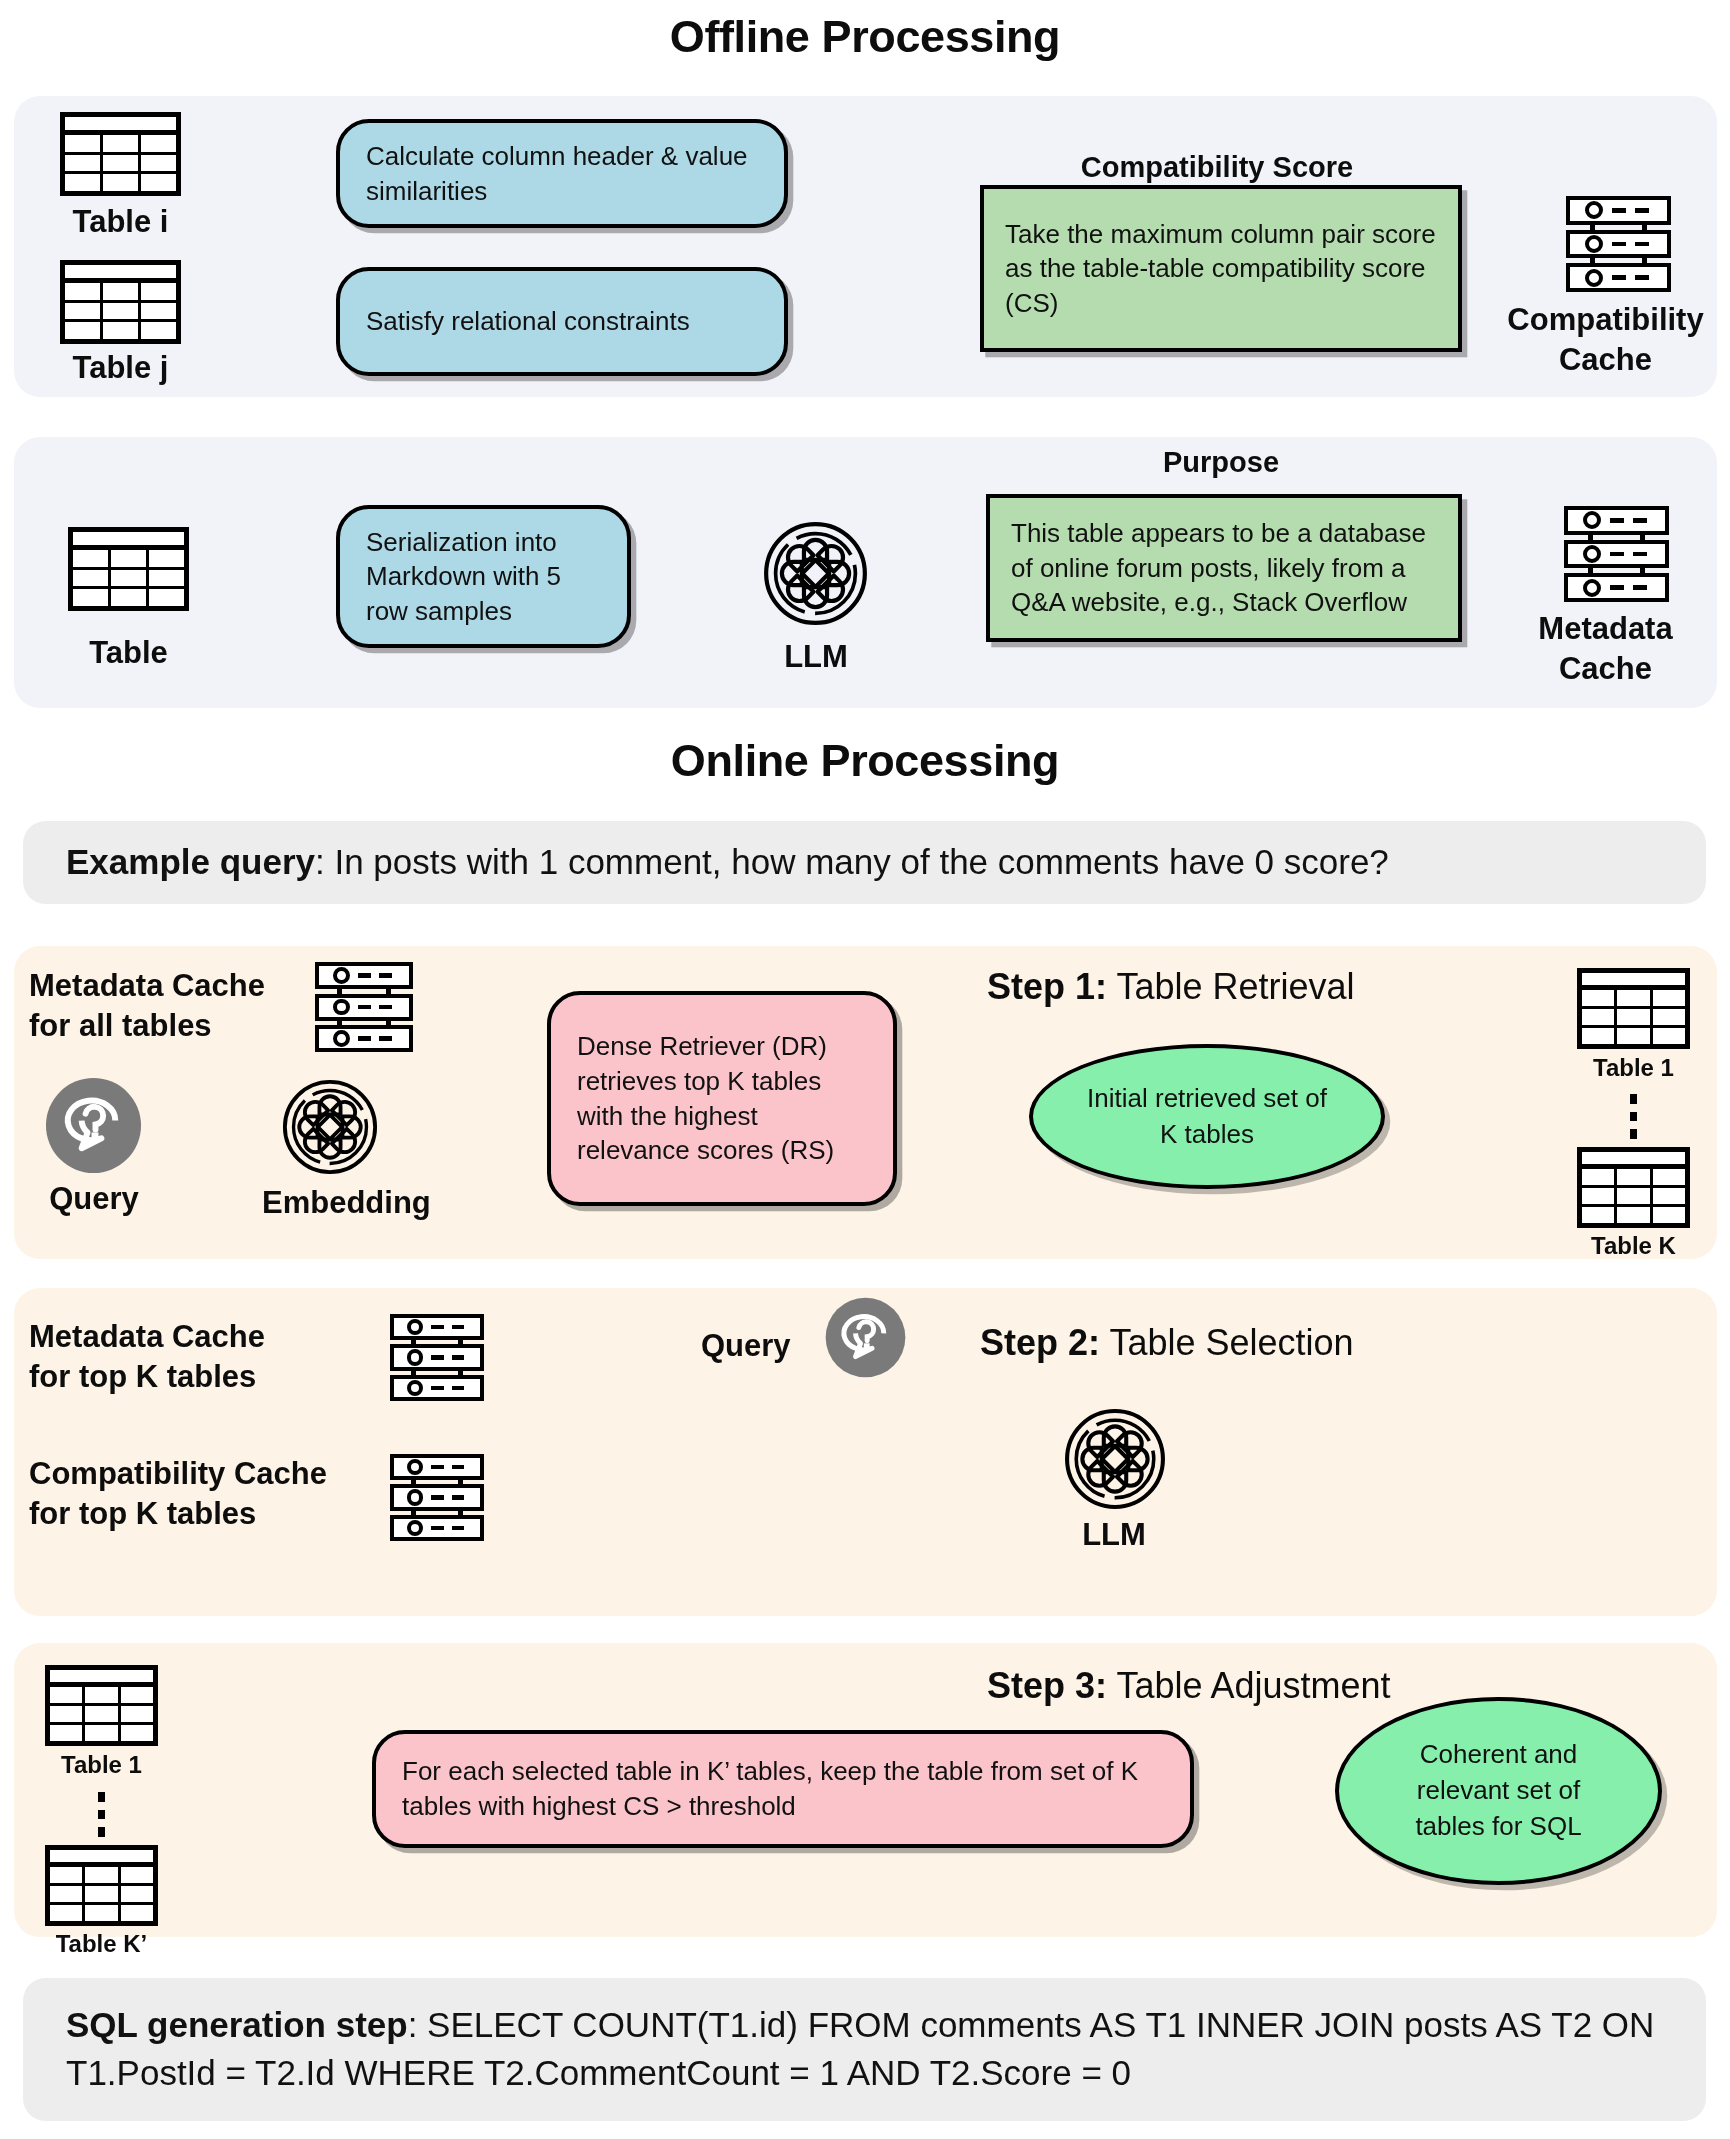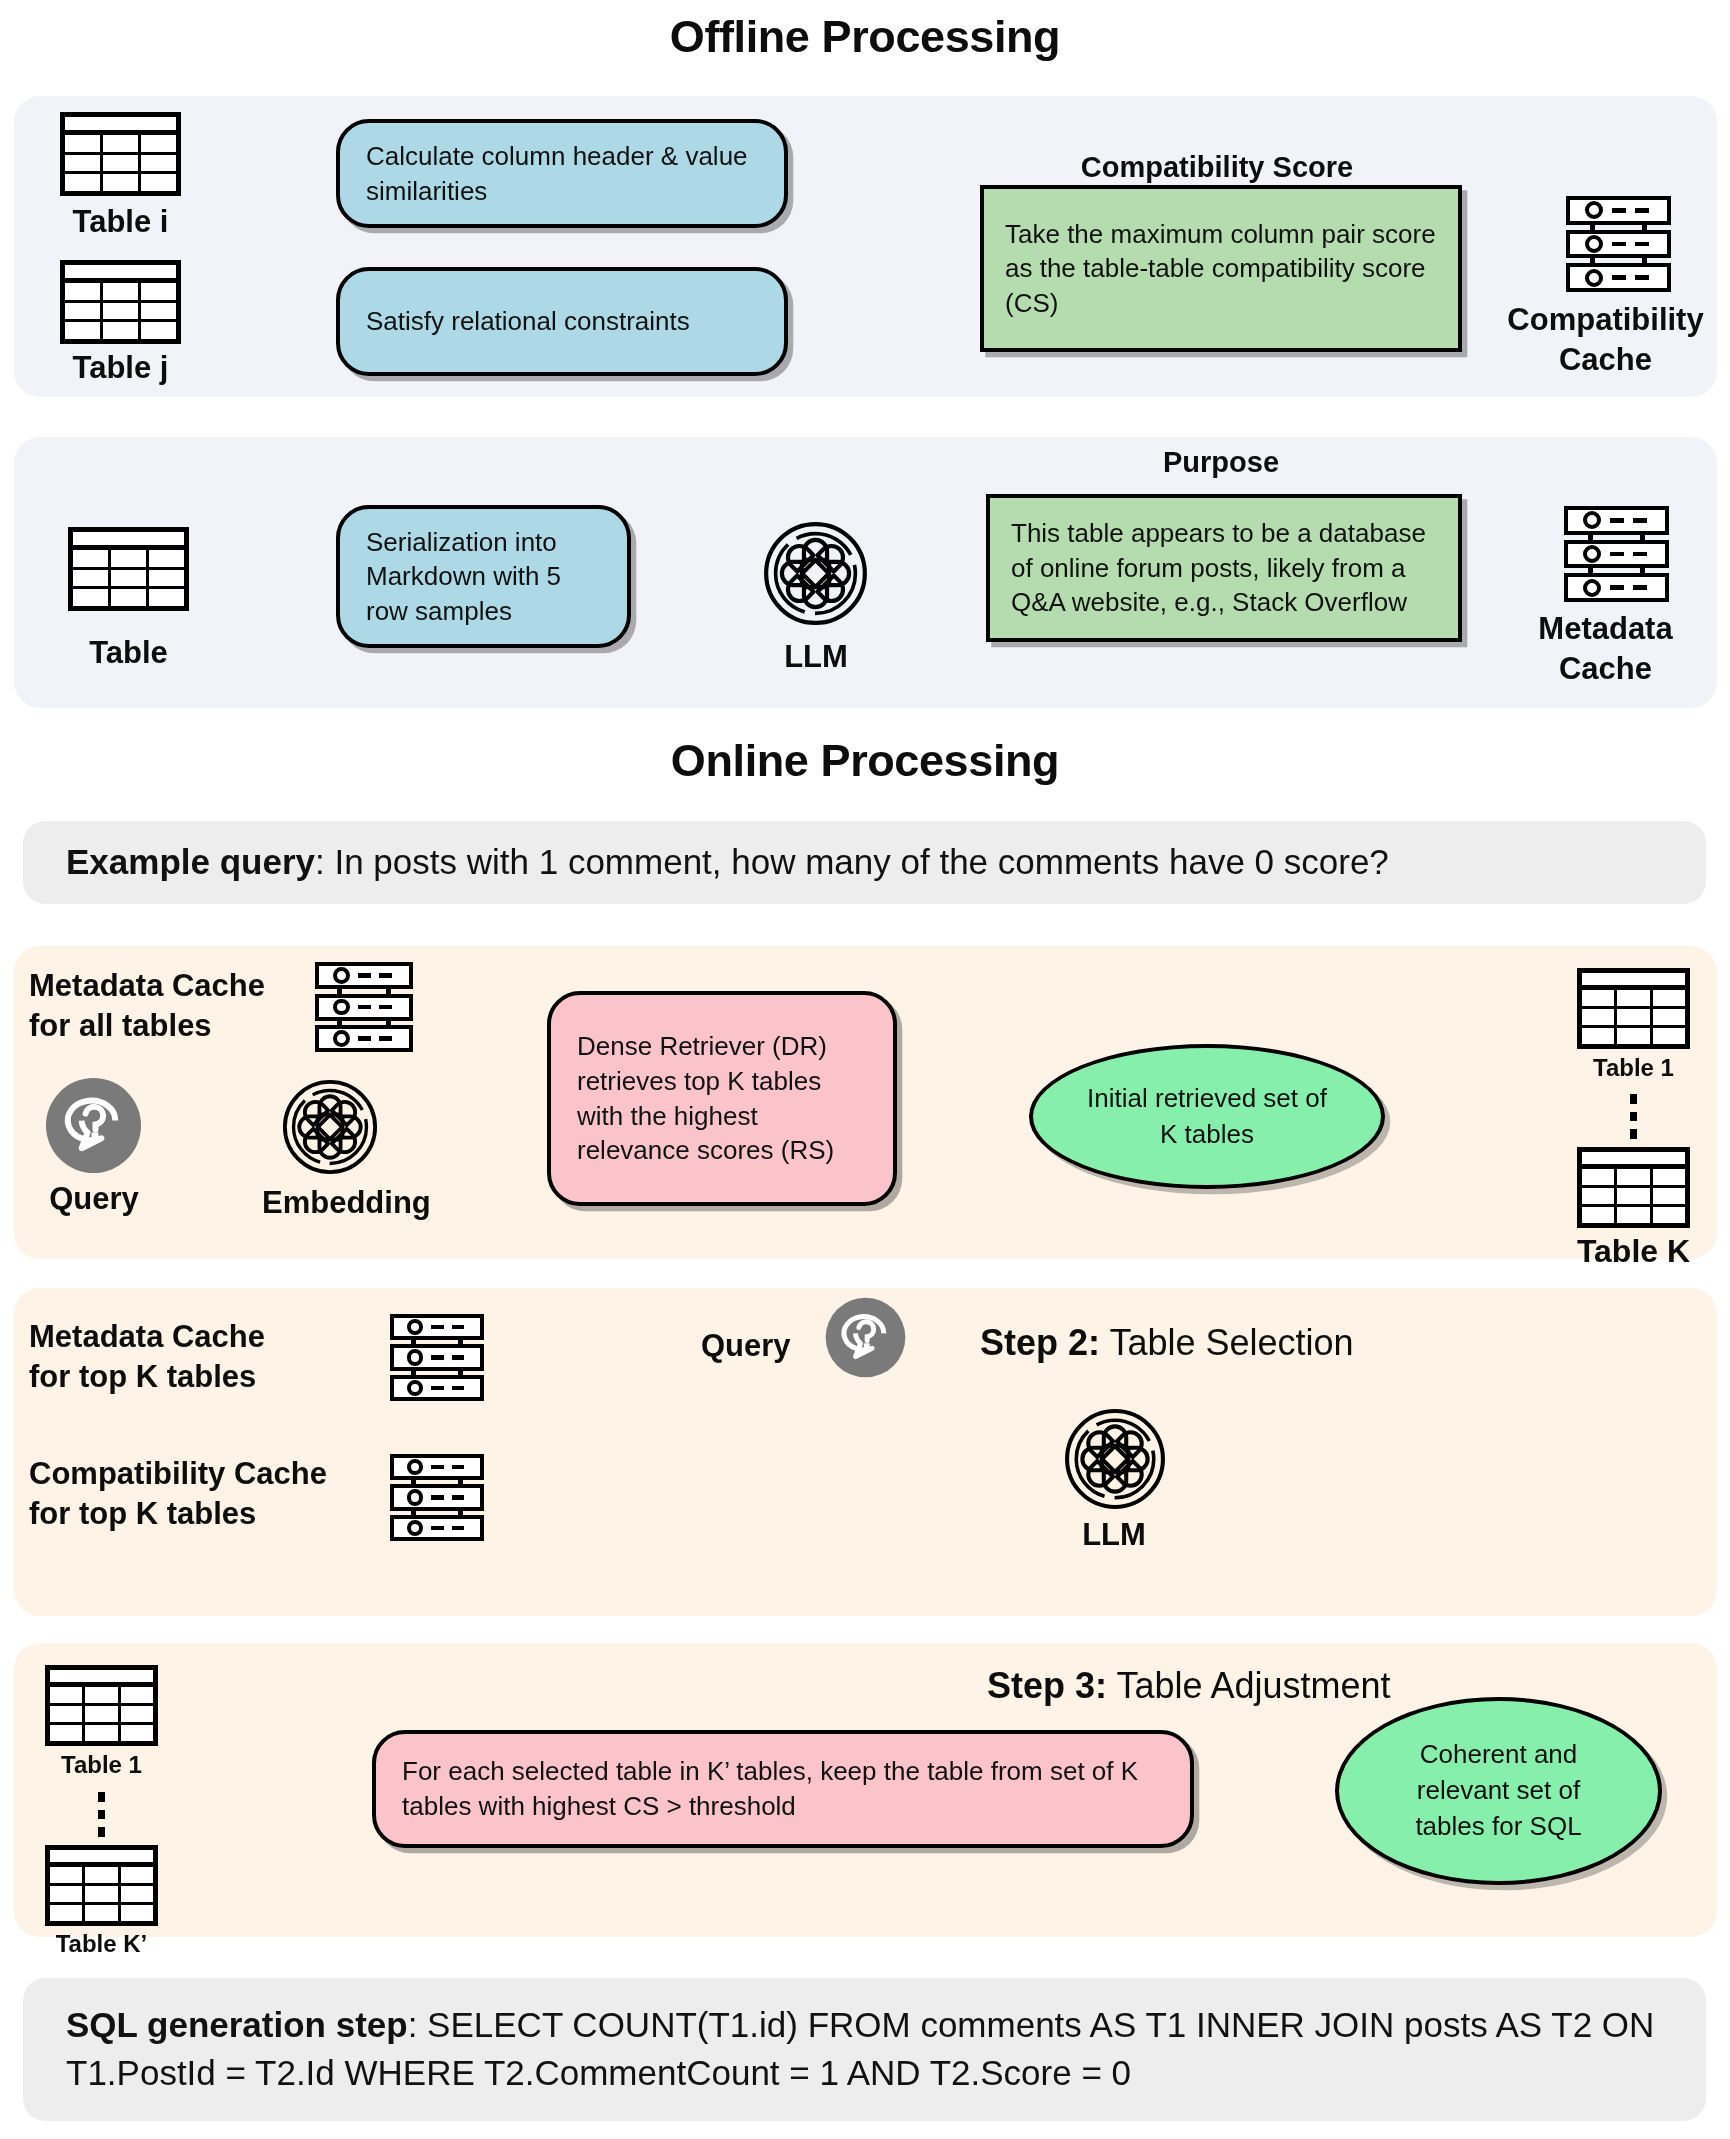--- a/index.html
+++ b/index.html
@@ -326,20 +326,23 @@
 
   <div class="section-title" style="top:735px;">Online Processing</div>
 
   <div class="panel bar-gray" style="left:22.6px; top:821px; width:1683px; height:83px;"></div>
   <div class="barText" style="left:36px; top:838px; width:1665px;">
     <b>Example query</b><span>: </span><span>In posts with 1 comment, how many of the comments have 0 score?</span>
   </div>
 
   <div class="panel online" style="left:13.6px; top:946px; width:1703px; height:313px;"></div>
 
+  <div class="step-title" style="left:987px; top:966px;">
+    <b>Step 1:</b><span> Table Retrieval</span>
+  </div>
 
   <div class="lbl" style="left:29px; top:966px; width:294px;">Metadata Cache
 for all tables</div>
   <div class="srv" style="left:315px; top:962px; width:98px; height:90px;">
     <div class="unit">
         <div class="dot"></div>
         <div class="dash"></div>
         <div class="dash"></div>
       </div>
     <div class="conn">
@@ -438,21 +441,21 @@
           <div class="cell"></div>
           <div class="cell"></div>
         </div>
       <div class="row">
           <div class="cell"></div>
           <div class="cell"></div>
           <div class="cell"></div>
         </div>
     </div>
   </div>
-  <div class="lbl center" style="left:1562px; top:1231px; width:143px; font-size:32px;">Table K</div>
+  <div class="lbl center" style="left:1562px; top:1231px; width:143px; font-size:24px;">Table K</div>
 
   <div class="panel online" style="left:13.6px; top:1288px; width:1703px; height:328px;"></div>
 
   <div class="step-title" style="left:980px; top:1322px;">
     <b>Step 2:</b><span> Table Selection</span>
   </div>
 
   <div class="lbl" style="left:29px; top:1317px; width:324px;">Metadata Cache
 for top K tables</div>
   <div class="srv" style="left:390px; top:1314px; width:94px; height:87px;">

